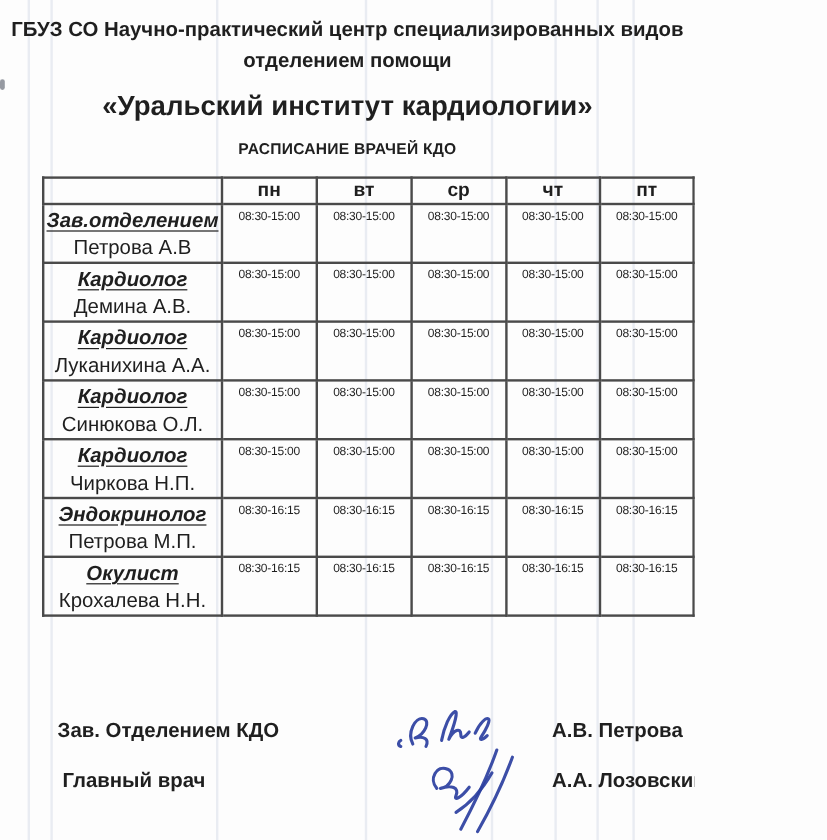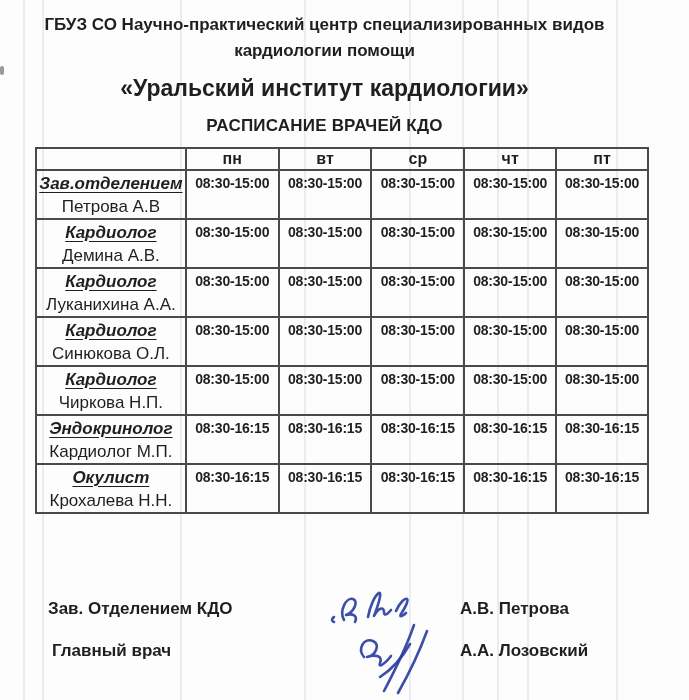--- a/index.html
+++ b/index.html
@@ -9,52 +9,52 @@
     --background: #fdfdfd;
   }
   * { box-sizing: border-box; }
   html, body { margin: 0; padding: 0; }
   body {
     width: 689px; height: 700px;
     background: var(--background);
     font-family: "Liberation Sans", sans-serif;
     color: var(--text);
   }
-  .page { position: relative; width: 649px; height: 700px; overflow: hidden; }
+  .page { position: relative; width: 579px; height: 700px; overflow: hidden; }
 
   
   .scan-line {
     position: absolute; top: 0; bottom: 0; width: 2px;
     background: rgba(176,188,214,0.26);
     pointer-events: none;
   }
   .speck {
     position: absolute; left: 0; top: 66px; width: 4px; height: 9px;
     background: #6a6f7a; border-radius: 2px; opacity: .7;
   }
 
   .header { position: absolute; top: 12px; left: 0; width: 100%; text-align: center; }
   .org-line { font-size: 17px; font-weight: bold; line-height: 26px; }
   .institute { margin-top: 11px; font-size: 23px; font-weight: bold; }
-  .doc-title { margin-top: 14px; font-size: 17px; font-weight: bold; letter-spacing: .2px; }
+  .doc-title { margin-top: 14px; font-size: 13px; font-weight: bold; letter-spacing: .2px; }
 
   table.schedule {
     position: absolute; top: 147px; left: 35px;
     border-collapse: collapse; table-layout: fixed;
   }
   .schedule th, .schedule td {
     border: 2px solid var(--table-border);
     padding: 0; text-align: center; overflow: hidden;
   }
   .schedule thead tr { height: 22px; }
   .schedule thead th { font-size: 16px; font-weight: bold; }
   .schedule tbody tr { height: 46px; padding-left: 25px; }
   td.time-cell {
     vertical-align: top; padding-top: 4px;
-    font-size: 14px; font-weight: bold; letter-spacing: -0.2px;
+    font-size: 10px; font-weight: normal; letter-spacing: -0.2px;
   }
   td.doc-cell { vertical-align: top; padding-top: 2px; }
   .spec {
     font-size: 17px; font-style: italic; font-weight: bold;
     text-decoration: underline; text-underline-offset: 3px;
     line-height: 22px;
   }
   .nm { font-size: 17px; line-height: 23px; }
 
   .f-label, .f-name { position: absolute; font-size: 17px; font-weight: bold; white-space: nowrap; }
@@ -81,21 +81,21 @@
   <div class="scan-line" style="left:304px"></div>
   <div class="scan-line" style="left:409px"></div>
   <div class="scan-line" style="left:462px"></div>
   <div class="scan-line" style="left:497px"></div>
   <div class="scan-line" style="left:527px"></div>
   <div class="scan-line" style="left:616px"></div>
   <div class="speck"></div>
 
   <div class="header">
     <div class="org-line">ГБУЗ СО Научно-практический центр специализированных видов</div>
-    <div class="org-line">кардиологии помощи</div>
+    <div class="org-line">отделением помощи</div>
     <div class="institute">«Уральский институт кардиологии»</div>
     <div class="doc-title">РАСПИСАНИЕ ВРАЧЕЙ КДО</div>
   </div>
 
   <table class="schedule">
     <colgroup>
       <col style="width:150px">
         <col style="width:95px">
         <col style="width:95px">
       <col style="width:95px">
@@ -164,21 +164,21 @@
         </td>
         <td class="time-cell">08:30-15:00</td>
         <td class="time-cell">08:30-15:00</td>
         <td class="time-cell">08:30-15:00</td>
         <td class="time-cell">08:30-15:00</td>
         <td class="time-cell">08:30-15:00</td>
       </tr>
       <tr>
         <td class="doc-cell">
           <div class="spec">Эндокринолог</div>
-          <div class="nm">Кардиолог М.П.</div>
+          <div class="nm">Петрова М.П.</div>
         </td>
         <td class="time-cell">08:30-16:15</td>
         <td class="time-cell">08:30-16:15</td>
         <td class="time-cell">08:30-16:15</td>
         <td class="time-cell">08:30-16:15</td>
         <td class="time-cell">08:30-16:15</td>
       </tr>
       <tr>
         <td class="doc-cell">
           <div class="spec">Окулист</div>

